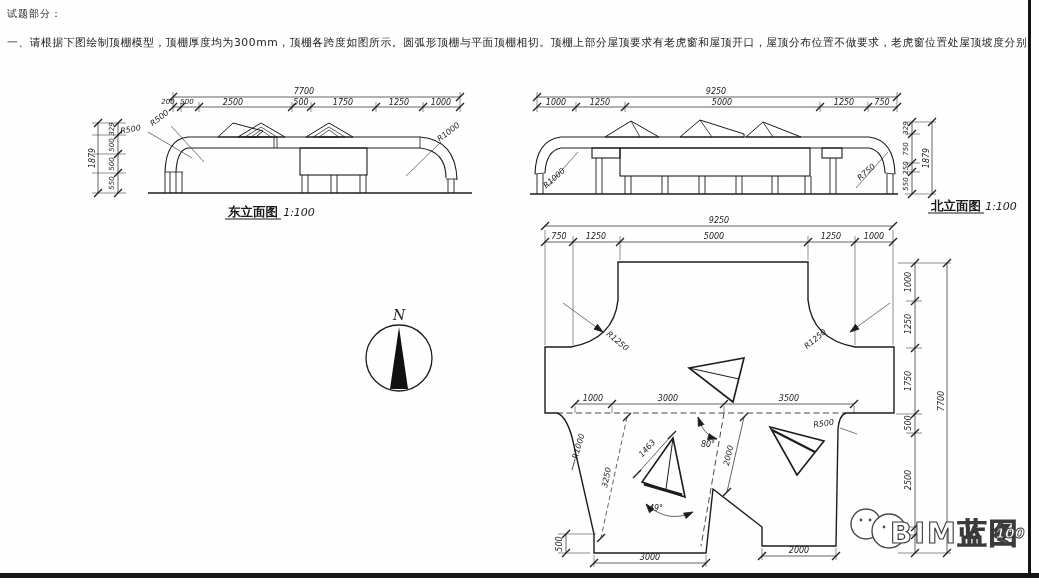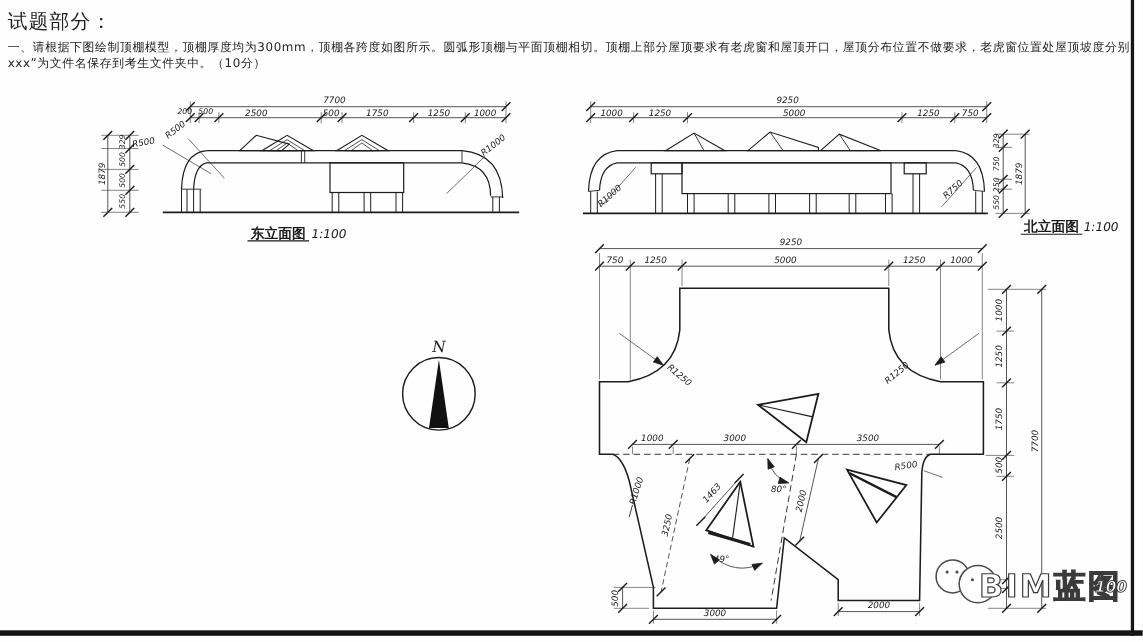--- a/index.html
+++ b/index.html
@@ -1,39 +1,38 @@
 <!DOCTYPE html>
 <html><head>
 <meta charset="utf-8">
 <style>
   html,body{margin:0;padding:0;background:#e8e8e8;}
   .sheet{position:relative;width:1039px;height:584px;background:#fefefe;overflow:hidden;
          font-family:"DejaVu Sans",sans-serif;color:#1b1b1b;}
-  .doc-header{position:absolute;left:7px;top:7px;font-size:18px;letter-spacing:1px;color:#222;}
+  .doc-header{position:absolute;left:7px;top:7px;font-size:10px;letter-spacing:1px;color:#222;}
   .doc-para{position:absolute;left:7px;top:36px;width:1014px;font-size:10.8px;line-height:14.6px;
             color:#222;letter-spacing:0.55px;}
   .doc-line{white-space:nowrap;}
   svg text{fill:#1a1a1a;}
   .dim{font:italic 8px "DejaVu Sans",sans-serif;}
   .dim7{font:italic 7px "DejaVu Sans",sans-serif;}
   .ttl{font:600 12.5px "DejaVu Sans",sans-serif;}
   .scl{font:italic 11px "DejaVu Sans",sans-serif;}
   .nlab{font:italic 14px "DejaVu Serif",serif;}
   .wm{font:700 29px "DejaVu Sans",sans-serif;fill:#ffffff;stroke:#3a3a3a;stroke-width:1.1px;letter-spacing:2px;}
   .wmn{font:italic 700 14px "DejaVu Sans",sans-serif;fill:#fff;stroke:#3a3a3a;stroke-width:0.9px;}
 </style>
 </head>
 <body>
 
 <div class="sheet">
 
   <div class="doc-header">试题部分：</div>
   <div class="doc-para">
     <div class="doc-line">一、请根据下图绘制顶棚模型，顶棚厚度均为300mm，顶棚各跨度如图所示。圆弧形顶棚与平面顶棚相切。顶棚上部分屋顶要求有老虎窗和屋顶开口，屋顶分布位置不做要求，老虎窗位置处屋顶坡度分别</div>
-    <div class="doc-line">xxx”为文件名保存到考生文件夹中。（10分）</div>
   </div>
 
   <svg width="1039" height="584" viewBox="0 0 1039 584" xmlns="http://www.w3.org/2000/svg" style="position:absolute;left:0;top:0;">
     <defs>
       <g id="tk">
           <line x1="-4" y1="4" x2="4" y2="-4" stroke="#1c1c1c" stroke-width="1.3"></line>
         </g>
       <path id="arr" d="M0,0 L-9,3 L-9,-3 Z" fill="#1c1c1c"></path>
     </defs>
 

